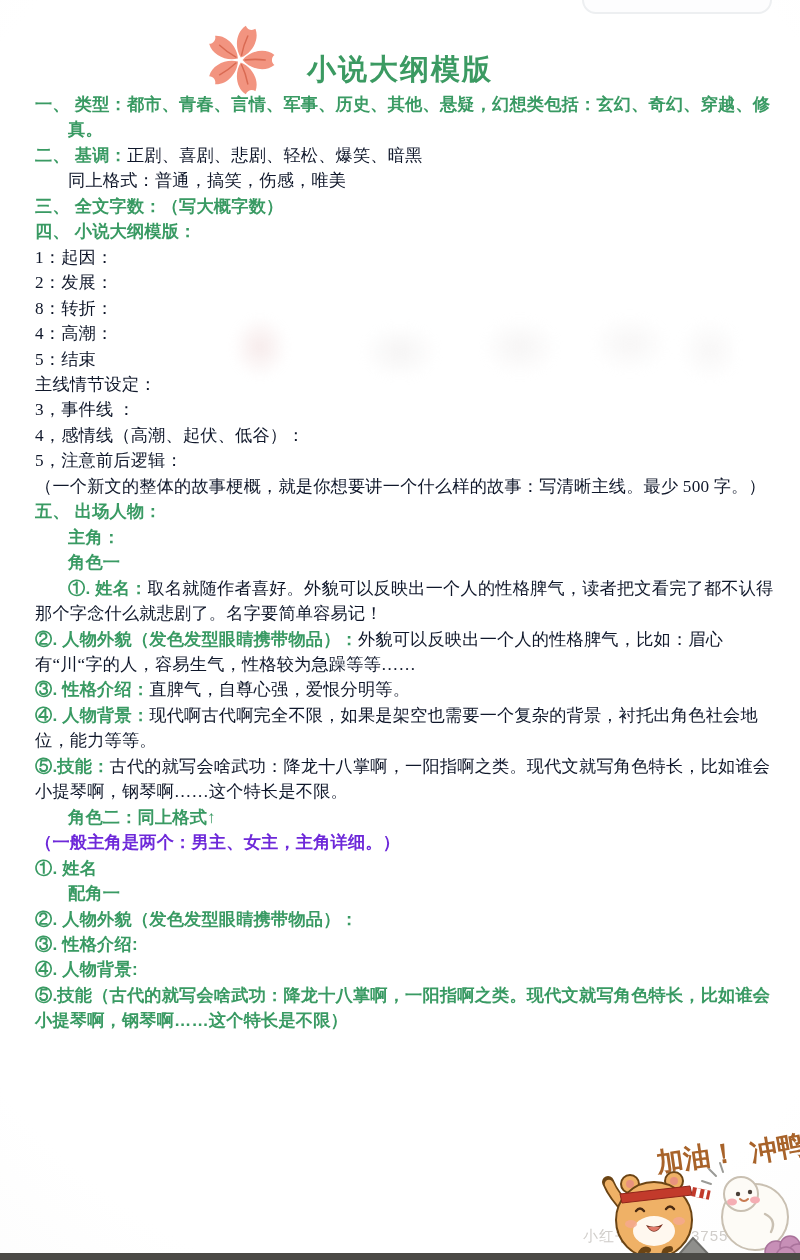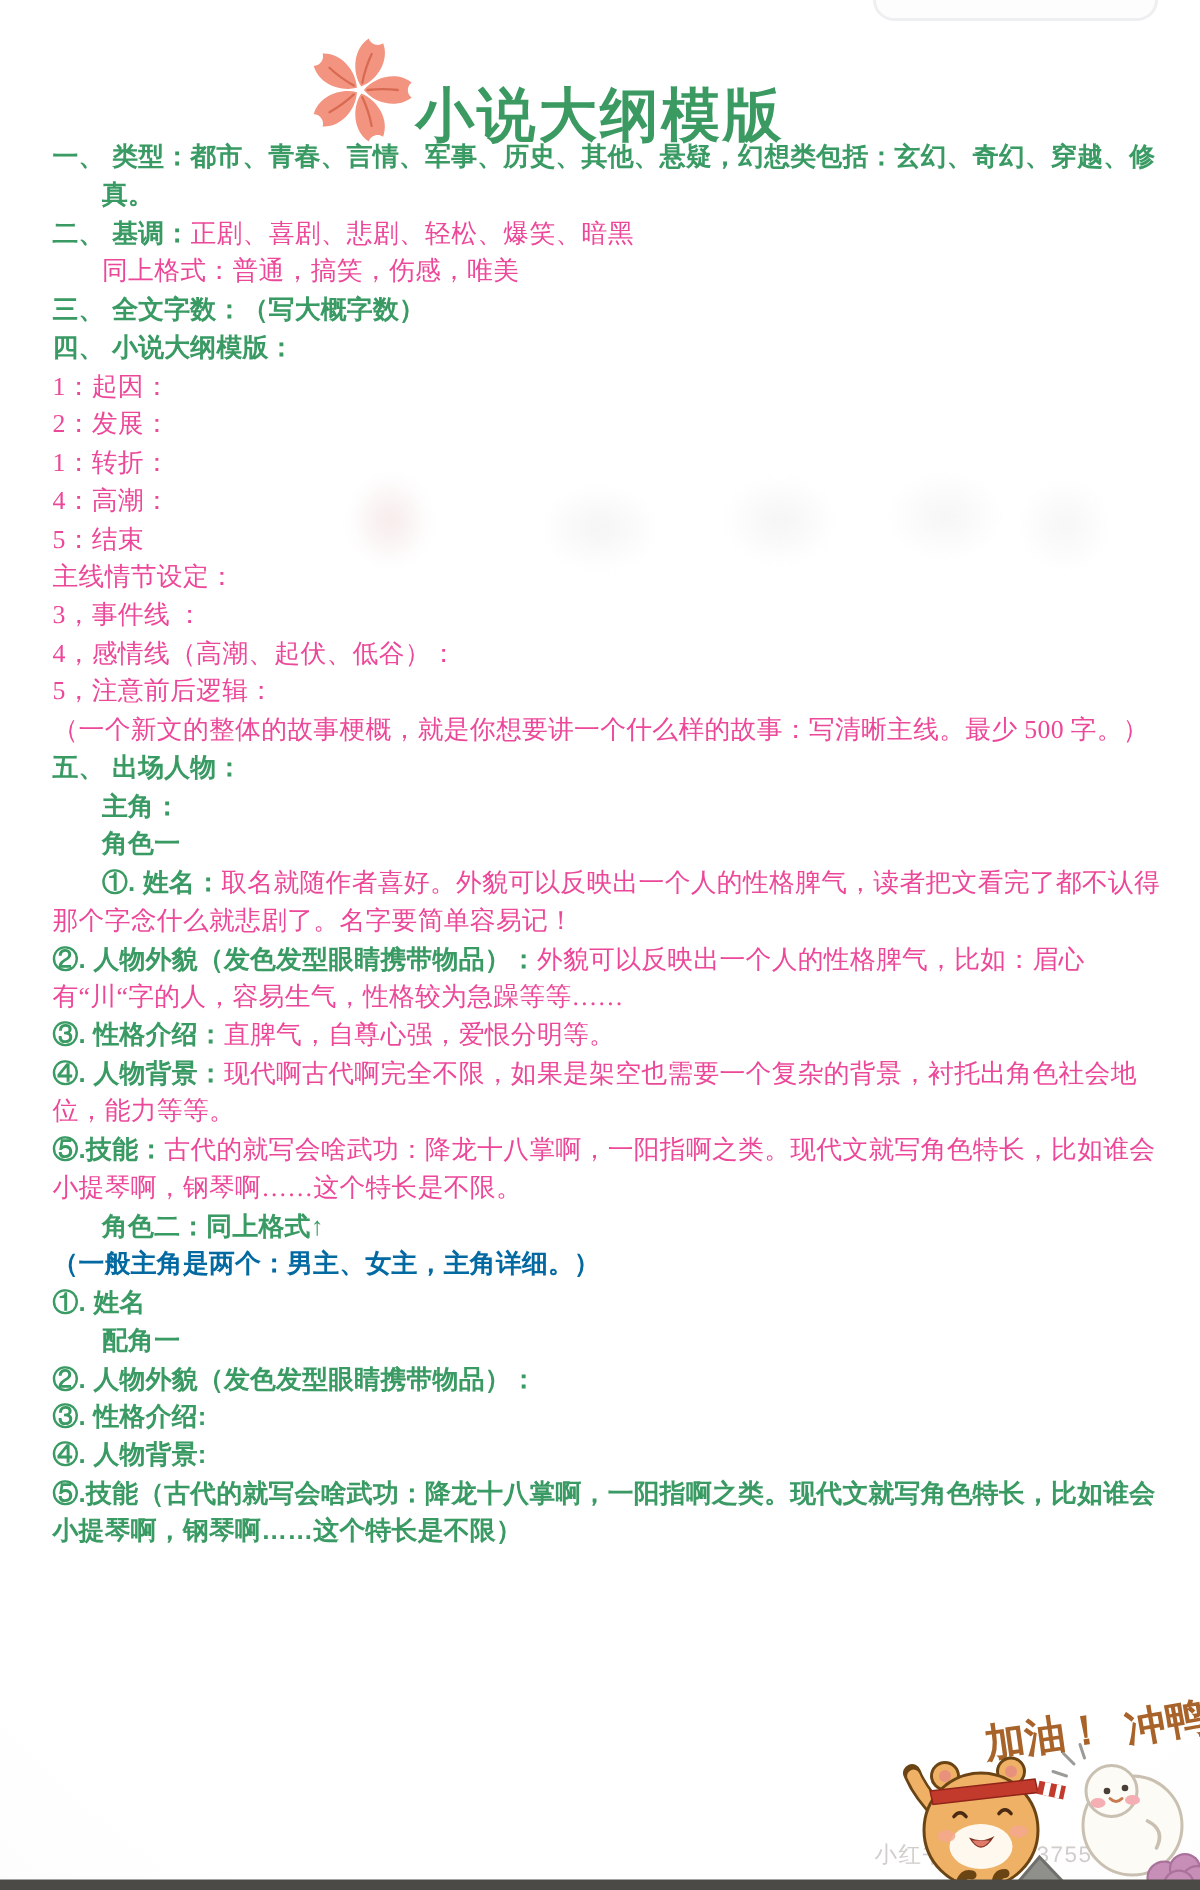--- a/index.html
+++ b/index.html
@@ -9,34 +9,34 @@
     font-family:"Liberation Sans", sans-serif;
   }
   
   .top-card-edge{
     position:absolute;left:582px;top:-17px;width:186px;height:27px;
     border:2px solid #edeff1;border-radius:14px;background:#fdfdfe;
   }
   
   .page-title{
     position:absolute;top:50px;left:0;width:100%;text-align:center;
-    font-size:39px;font-weight:700;color:#3b9a62;letter-spacing:2px;
+    font-size:29px;font-weight:700;color:#3b9a62;letter-spacing:2px;
     font-family:Liberation Sans, sans-serif;
   }
   .flower{position:absolute;left:198px;top:18px;width:84px;height:84px;}
   
   .doc{position:absolute;left:35px;top:92px;width:740px;}
   p.line{
     margin:0;font-size:17.2px;line-height:25.45px;color:#2e2c29;
     font-family:"Liberation Serif", serif;letter-spacing:.2px;
     word-break:break-all;
   }
   .g{color:#399a63;font-weight:700;font-family:"Liberation Sans",sans-serif;}
-  .r{color:#0369a1;font-weight:700;font-family:Liberation Sans, sans-serif;}
-  .k{color:#ec4899;}
+  .r{color:#6d28d9;font-weight:700;font-family:Liberation Sans, sans-serif;}
+  .k{color:#0f172a;}
   .hang{padding-left:33px;text-indent:-33px;}
   .ind1{padding-left:33px;}
   .findent{text-indent:33px;}
   .gap{margin-top:24px;}
   
   .center-watermark{
     position:absolute;left:190px;top:292px;width:545px;height:108px;
     background:
       radial-gradient(40px 45px at 70px 55px, rgba(236,210,210,.45), rgba(255,255,255,0) 70%),
       radial-gradient(55px 40px at 210px 60px, rgba(228,224,224,.35), rgba(255,255,255,0) 70%),
@@ -84,21 +84,21 @@
 <div class="center-watermark"></div>
 
 <div class="doc">
     <p class="line hang"><span class="g">一、 类型：都市、青春、言情、军事、历史、其他、悬疑，幻想类包括：玄幻、奇幻、穿越、修真。</span></p>
     <p class="line"><span class="g">二、 基调：</span><span class="k">正剧、喜剧、悲剧、轻松、爆笑、暗黑</span></p>
     <p class="line ind1"><span class="k">同上格式：普通，搞笑，伤感，唯美</span></p>
     <p class="line"><span class="g">三、 全文字数：（写大概字数）</span></p>
     <p class="line gap"><span class="g">四、 小说大纲模版：</span></p>
     <p class="line"><span class="k">1：起因：</span></p>
     <p class="line"><span class="k">2：发展：</span></p>
-    <p class="line"><span class="k">1：转折：</span></p>
+    <p class="line"><span class="k">8：转折：</span></p>
     <p class="line"><span class="k">4：高潮：</span></p>
     <p class="line"><span class="k">5：结束</span></p>
     <p class="line"><span class="k">主线情节设定：</span></p>
     <p class="line"><span class="k">3，事件线 ：</span></p>
     <p class="line"><span class="k">4，感情线（高潮、起伏、低谷）：</span></p>
     <p class="line"><span class="k">5，注意前后逻辑：</span></p>
     <p class="line"><span class="k">（一个新文的整体的故事梗概，就是你想要讲一个什么样的故事：写清晰主线。最少 500 字。）</span></p>
     <p class="line gap"><span class="g">五、 出场人物：</span></p>
     <p class="line ind1"><span class="g">主角：</span></p>
     <p class="line ind1"><span class="g">角色一</span></p>

